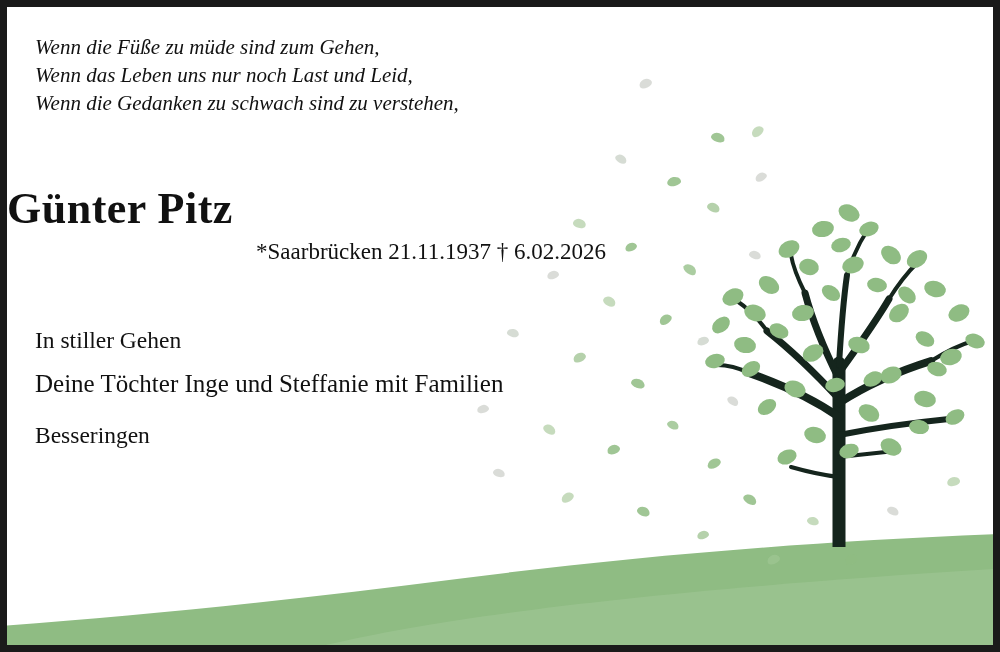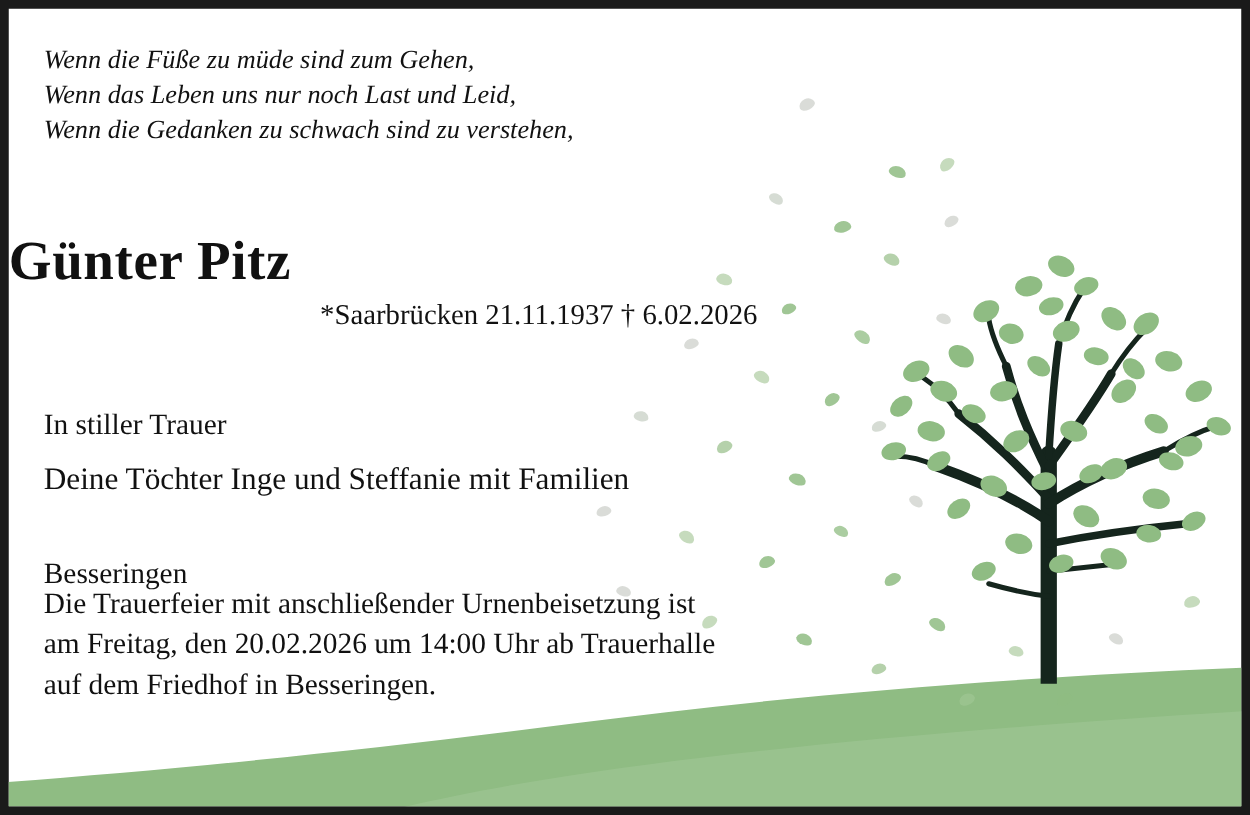--- a/index.html
+++ b/index.html
@@ -109,21 +109,21 @@
   .family {
     position: absolute;
     left: 28px;
     top: 363px;
     font-size: 25px;
     font-weight: normal;
   }
   .place {
     position: absolute;
     left: 28px;
-    top: 439px;
+    top: 415px;
     font-size: 23.5px;
   }
   .ceremony {
     position: absolute;
     left: 28px;
     top: 460px;
     font-size: 23.5px;
     line-height: 1.38;
   }
   .ceremony div { white-space: nowrap; }
@@ -253,25 +253,20 @@
 
     <div class="poem">
       <div>Wenn die Füße zu müde sind zum Gehen,</div>
       <div>Wenn das Leben uns nur noch Last und Leid,</div>
       <div>Wenn die Gedanken zu schwach sind zu verstehen,</div>
     </div>
 
     <div class="deceased-name">Günter Pitz</div>
     <div class="dates">*Saarbrücken 21.11.1937  † 6.02.2026</div>
 
-    <div class="mourning-label">In stiller Trauer</div>
+    <div class="mourning-label">In stiller Gehen</div>
     <div class="family">Deine Töchter Inge und Steffanie mit Familien</div>
     <div class="place">Besseringen</div>
 
-    <div class="ceremony">
-      <div>Die Trauerfeier mit anschließender Urnenbeisetzung ist</div>
-      <div>am Freitag, den 20.02.2026 um 14:00 Uhr ab Trauerhalle</div>
-      <div>auf dem Friedhof in Besseringen.</div>
-    </div>
 
 
   </div>
 </div>
 
 </body></html>

